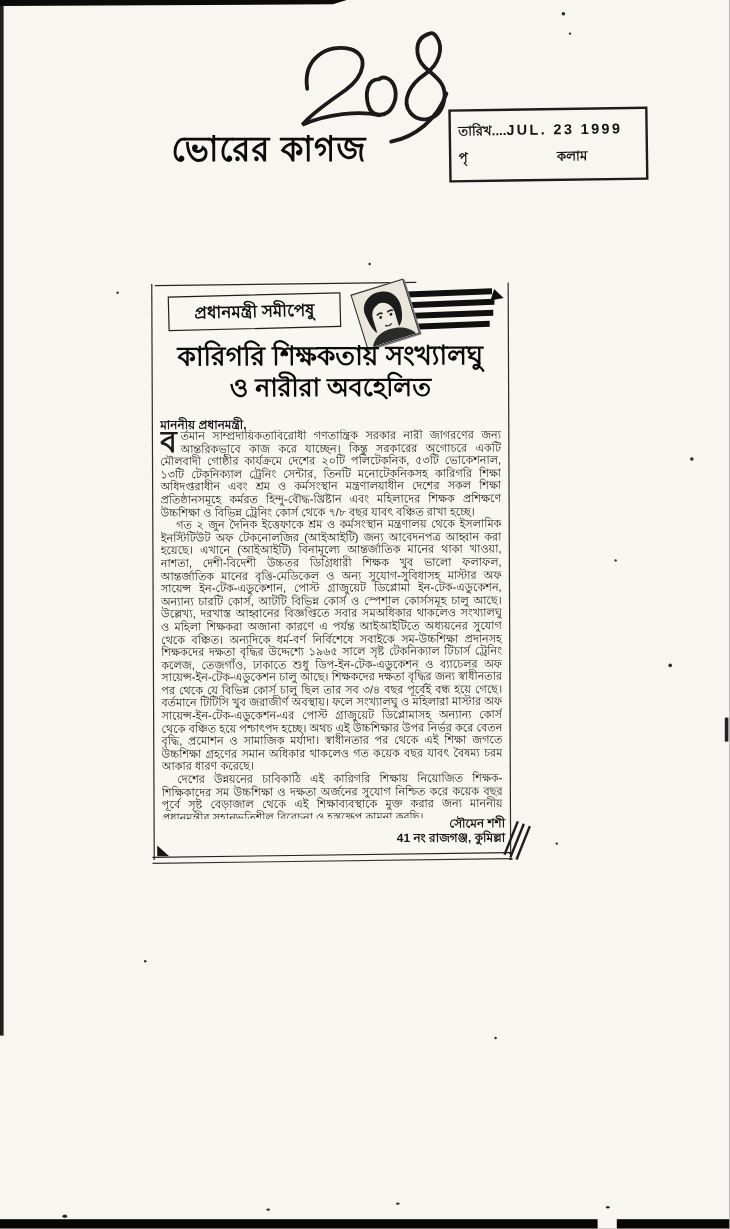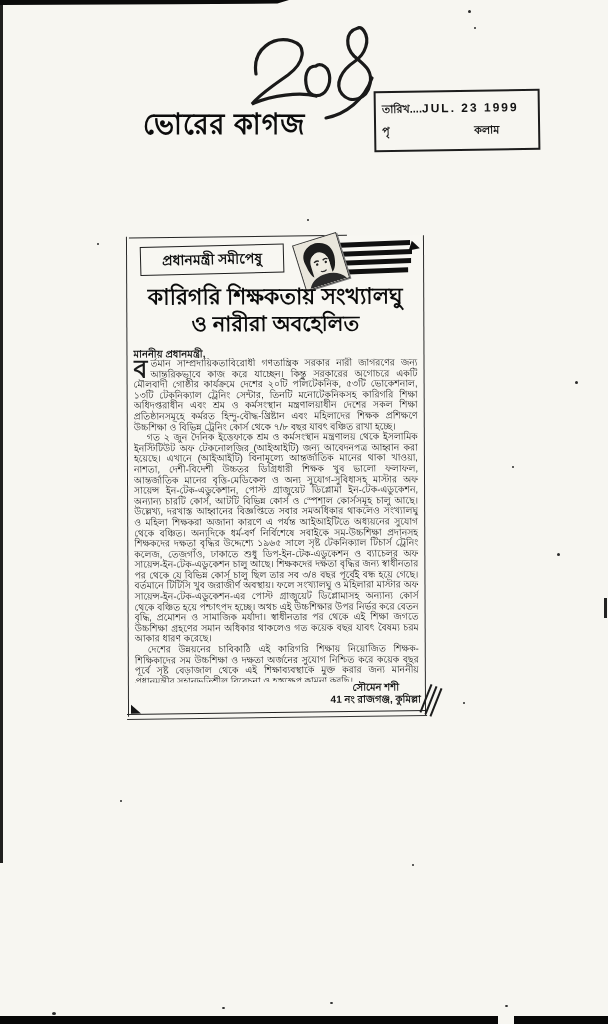--- a/index.html
+++ b/index.html
@@ -30,21 +30,21 @@
 
   
   .stamp{
     position:absolute;left:374px;top:90px;width:162px;height:57px;
     border:2px solid #1d1d1d;transform:rotate(-0.8deg);
     background:transparent;font-size:11px;font-weight:bold;color:#141414;
   }
   .stamp-row1{position:absolute;left:6px;top:8px;white-space:nowrap;}
   .stamp-row2{position:absolute;left:6px;top:30px;width:150px;}
   .stamp-date{letter-spacing:2px;font-size:12px;}
-  .stamp-col{position:absolute;left:92px;top:0;}
+  .stamp-col{position:absolute;left:82px;top:0;}
 
   
   .clip{
     position:absolute;left:127px;top:236px;width:296px;height:480px;
     transform:rotate(-0.25deg);
     border-left:1.4px solid #2b2b2b;border-right:1.4px solid #2b2b2b;
     background:#f8f7f2;
   }
   .clip-topline{position:absolute;left:2px;top:0;width:218px;height:0;border-top:1.6px solid #262626;transform:rotate(-0.5deg);}
   .clip-bottom{position:absolute;left:-2px;top:476px;width:300px;height:4px;
@@ -85,21 +85,21 @@
   .salutation{position:absolute;left:6px;top:110px;font-size:10px;font-weight:bold;text-align:right;}
 
   .body-text{
     position:absolute;left:6px;top:122px;width:284px;height:324px;overflow:hidden;
     font-size:9.3px;line-height:10.6px;text-align:justify;color:#1b1b1b;
   }
   .body-text p{margin:0;}
   .body-text p.indent{text-indent:13px;}
   .dropcap{float:left;font-size:25px;line-height:21px;font-weight:bold;padding-right:3px;}
 
-  .signature{position:absolute;right:4px;top:446px;text-align:center;
+  .signature{position:absolute;right:4px;top:446px;text-align:right;
     font-size:10px;font-weight:bold;line-height:11.5px;white-space:nowrap;}
   .slashes{position:absolute;right:-14px;top:448px;width:16px;height:34px;}
   .slash{position:absolute;width:1.8px;height:30px;background:#1c1c1c;transform:rotate(22deg);}
   .slash:nth-child(1){left:2px;top:0;}
   .slash:nth-child(2){left:7px;top:2px;}
   .slash:nth-child(3){left:12px;top:4px;}
 </style>
 </head>
 <body>
 

